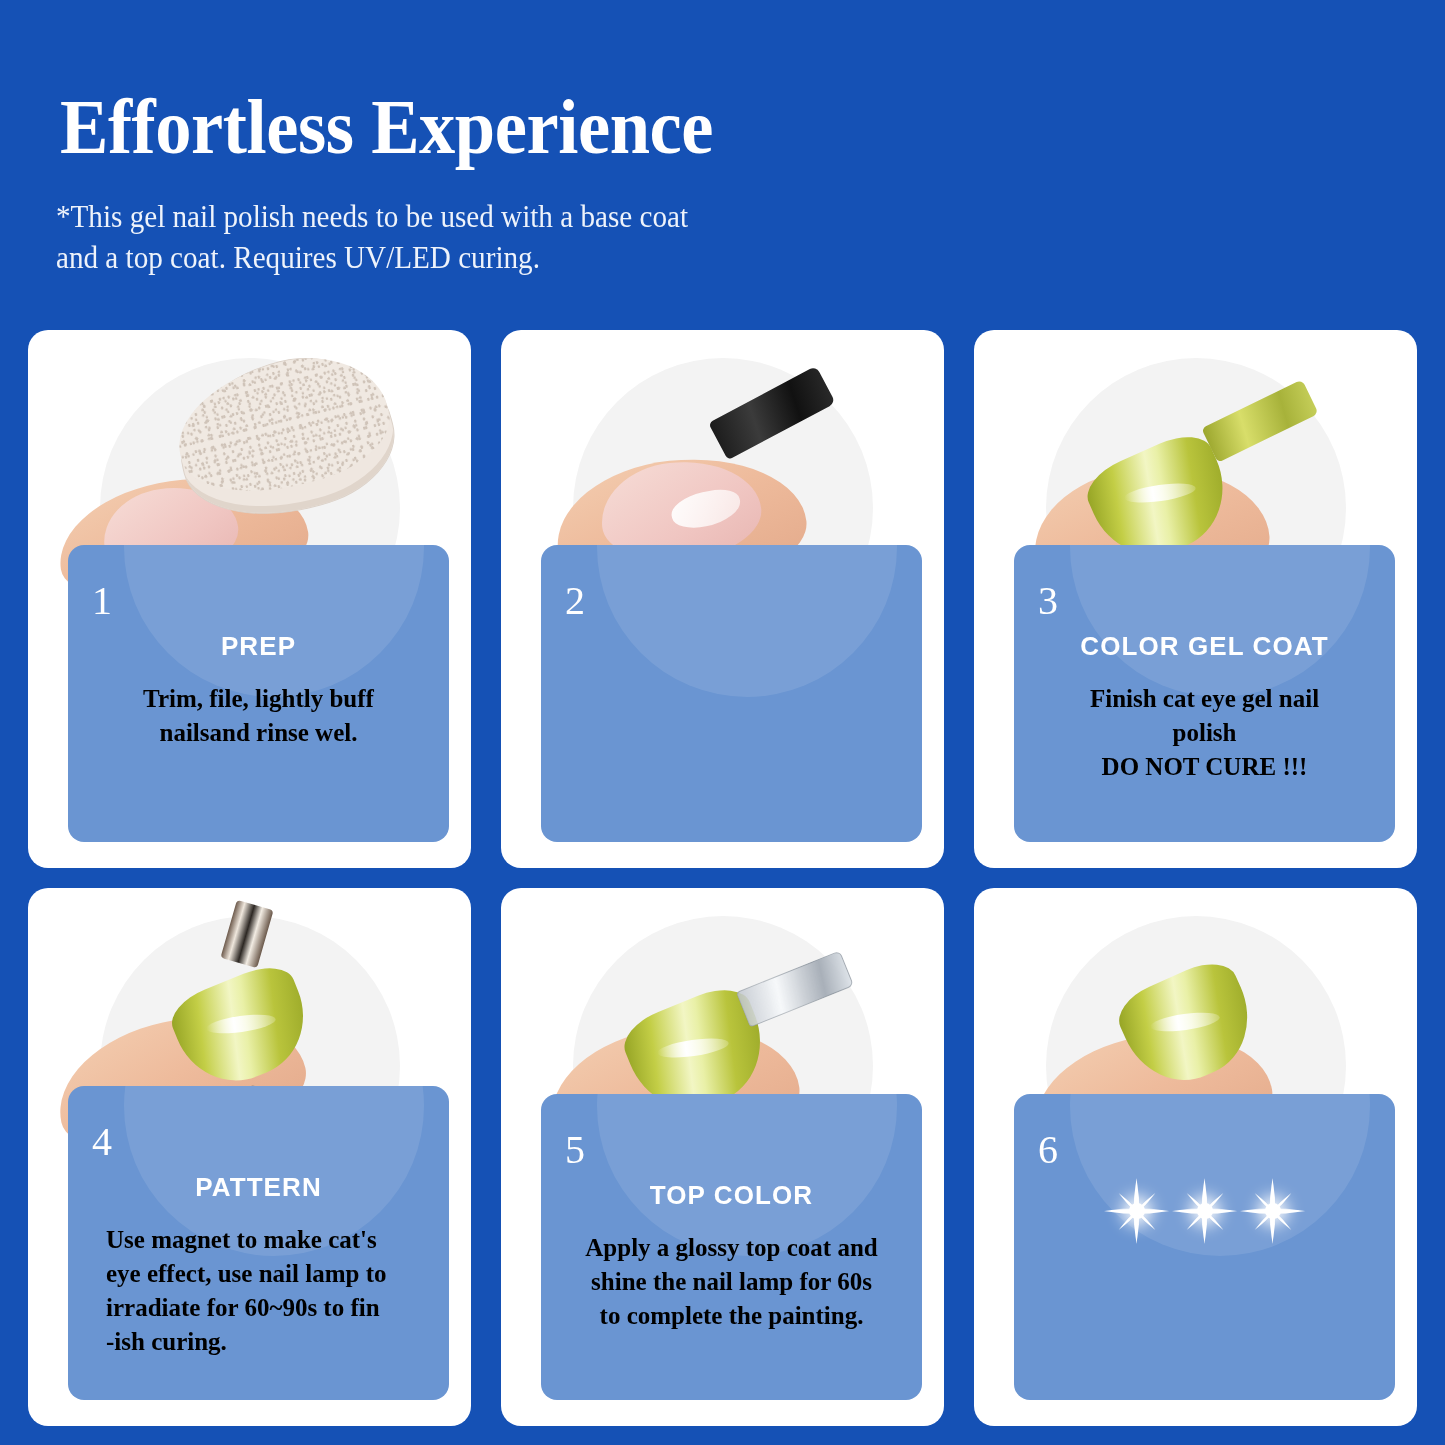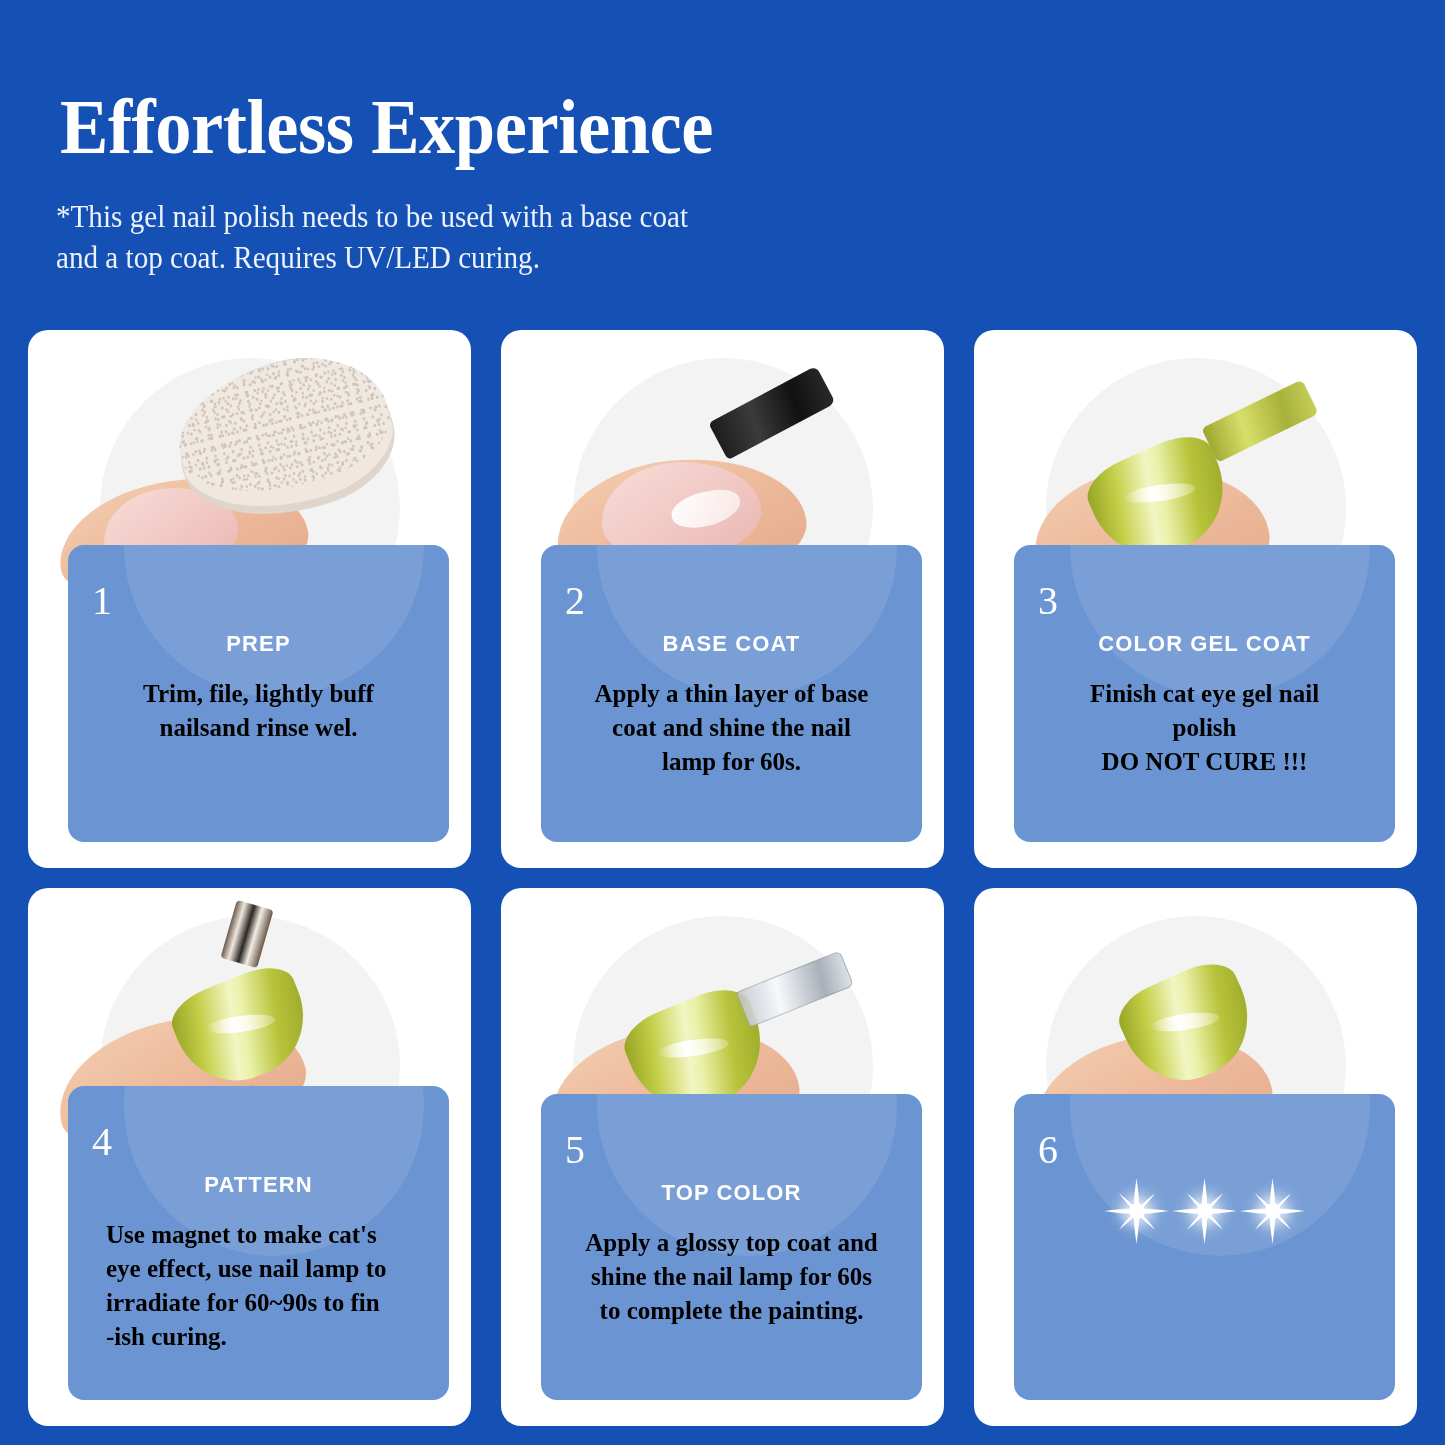--- a/index.html
+++ b/index.html
@@ -125,21 +125,21 @@
     position: absolute;
     left: 0; right: 0;
     top: 86px;
     padding: 0 16px;
     text-align: center;
   }
 
   .step-heading {
     font-family: "Liberation Sans", sans-serif;
     font-weight: bold;
-    font-size: 22px;
+    font-size: 26px;
     letter-spacing: 1.1px;
     color: #ffffff;
     margin-bottom: 20px;
   }
 
   .step-desc {
     font-family: "Liberation Serif", serif;
     font-weight: bold;
     font-size: 25px;
     line-height: 34px;
@@ -307,26 +307,20 @@
     <div class="photo-circle"></div>
     <div class="photo">
       <div class="finger" style="left:55px; top:130px; width:250px; height:128px; transform:rotate(-6deg);"></div>
       <div class="nail-plate" style="left:100px; top:132px; width:160px; height:98px; transform:rotate(-6deg);"></div>
       <div style="position:absolute;left:170px;top:162px;width:70px;height:34px;background:linear-gradient(120deg,rgba(255,255,255,0.95),rgba(255,255,255,0.6));border-radius:50% 40% 55% 45%;transform:rotate(-12deg);"></div>
       <div class="brush-black" style="left:210px; top:62px; width:122px; height:42px; transform:rotate(-28deg);"></div>
     </div>
     <div class="panel">
       <div class="panel-circle" style="top:-148px;"></div>
       <div class="step-number">2</div>
-      <div class="panel-body">
-        <div class="step-heading">BASE COAT</div>
-        <div class="step-desc">Apply a thin layer of base
-coat and shine the nail
-lamp for 60s.</div>
-      </div>
     </div>
   </div>
 
   <div class="card short">
     <div class="photo-circle"></div>
     <div class="photo">
       <div class="finger" style="left:60px; top:138px; width:235px; height:132px; transform:rotate(-4deg);"></div>
       <div class="nail-gold" style="left:120px; top:118px; width:134px; height:104px; transform:rotate(-24deg);"></div>
       <div class="gold-flash" style="left:150px; top:155px; width:72px; height:16px;"></div>
       <div class="brush-gold" style="left:230px; top:72px; width:112px; height:38px; transform:rotate(-26deg);"></div>

